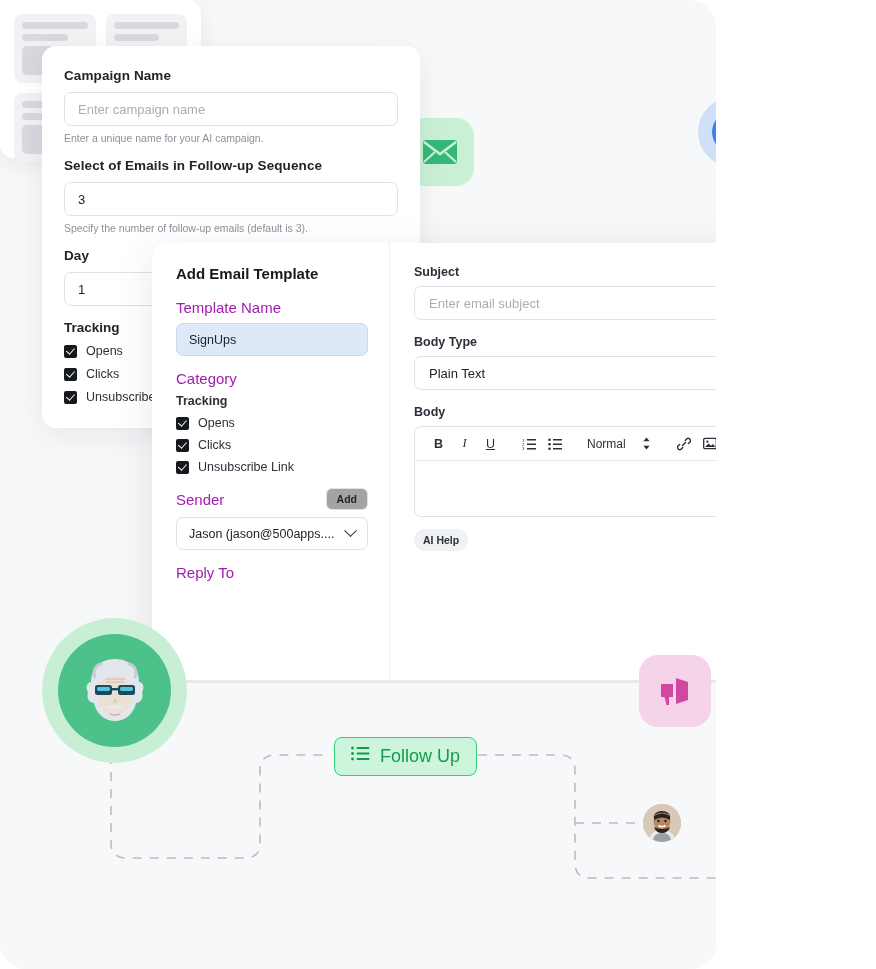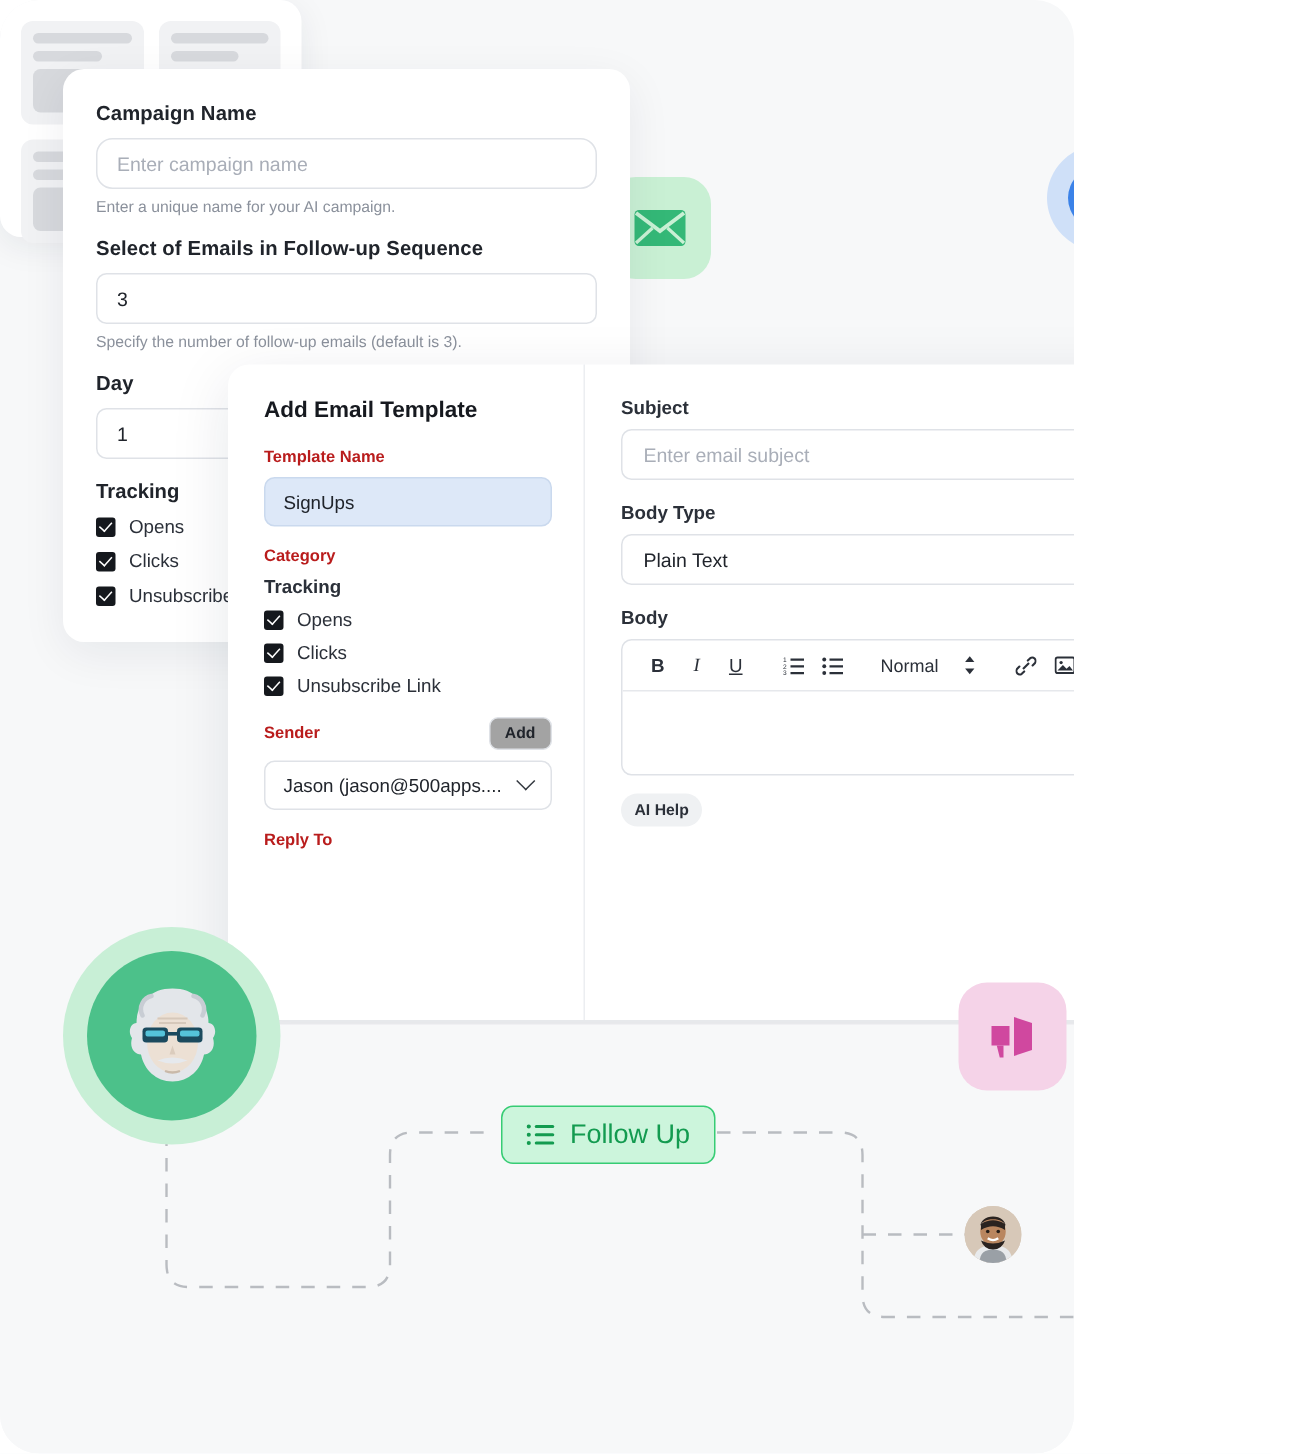--- a/index.html
+++ b/index.html
@@ -108,21 +108,21 @@
     width: 100%;
     height: 34px;
     border: 1px solid #dfe2e7;
     border-radius: 7px;
     background: #fff;
     display: flex; align-items: center;
     padding: 0 13px;
     font-size: 13px;
     color: #20242b;
   }
-  .fld-input.placeholder { color: #a9aeb8; border-radius: 11px; }
+  .fld-input.placeholder { color: #a9aeb8; }
   .fld-help {
     font-size: 10.5px;
     color: #8b919c;
     margin: 6px 0 14px;
   }
 
   .track-title {
     font-size: 13.5px;
     font-weight: 700;
     color: #20242b;
@@ -172,23 +172,23 @@
     padding: 22px 0 0 24px;
     position: relative;
   }
   #dialog-title {
     font-size: 15px;
     font-weight: 700;
     color: #16191f;
     margin-bottom: 17px;
   }
   .dl-label {
-    font-size: 11px;
-    font-weight: 700;
-    color: #b91c1c;
+    font-size: 15px;
+    font-weight: 400;
+    color: #a21caf;
     margin-bottom: 7px;
   }
   .dl-input {
     width: 192px;
     height: 33px;
     border: 1px solid #dfe2e7;
     border-radius: 7px;
     background: #fff;
     display: flex; align-items: center;
     padding: 0 12px;
@@ -317,21 +317,21 @@
   }
   #flow-svg { position: absolute; left: 0; top: 0; }
 
   #followup-badge {
     position: absolute;
     left: 334px; top: 737px;
     background: #ccf5dc;
     border: 1.6px solid #36cc74;
     border-radius: 8px;
     padding: 8px 16px;
-    display: flex; align-items: center; gap: 10px;
+    display: flex; align-items: flex-start; gap: 10px;
     font-size: 18px;
     color: #139b50;
     cursor: pointer;
   }
 
   
   #einstein-avatar {
     position: absolute;
     left: 42px; top: 618px;
     width: 145px; height: 145px;

